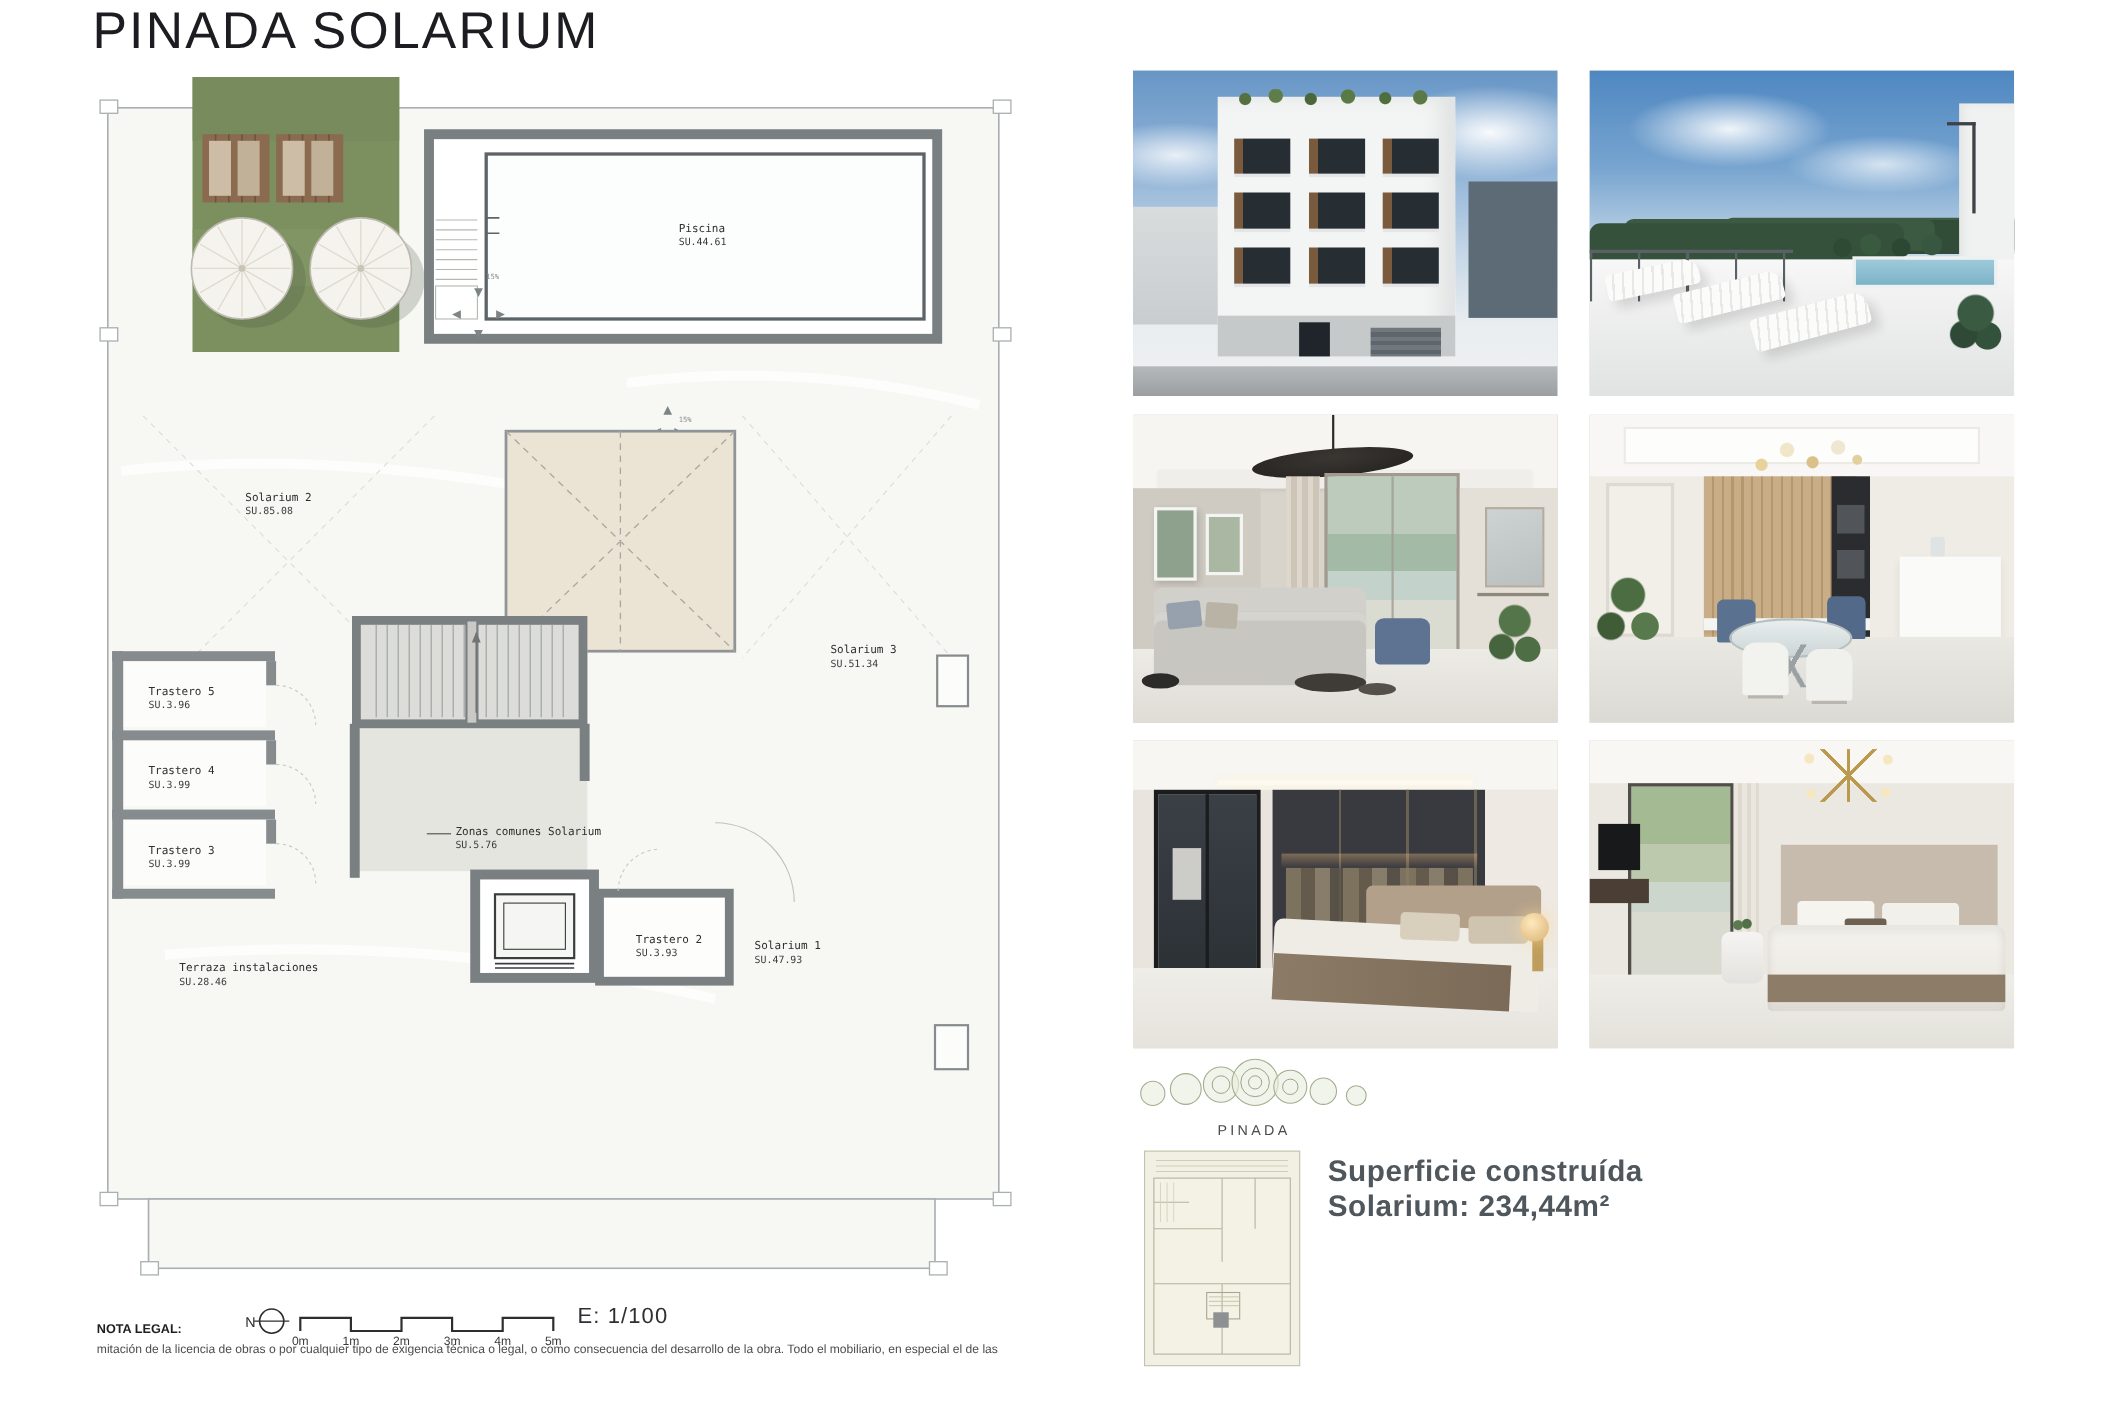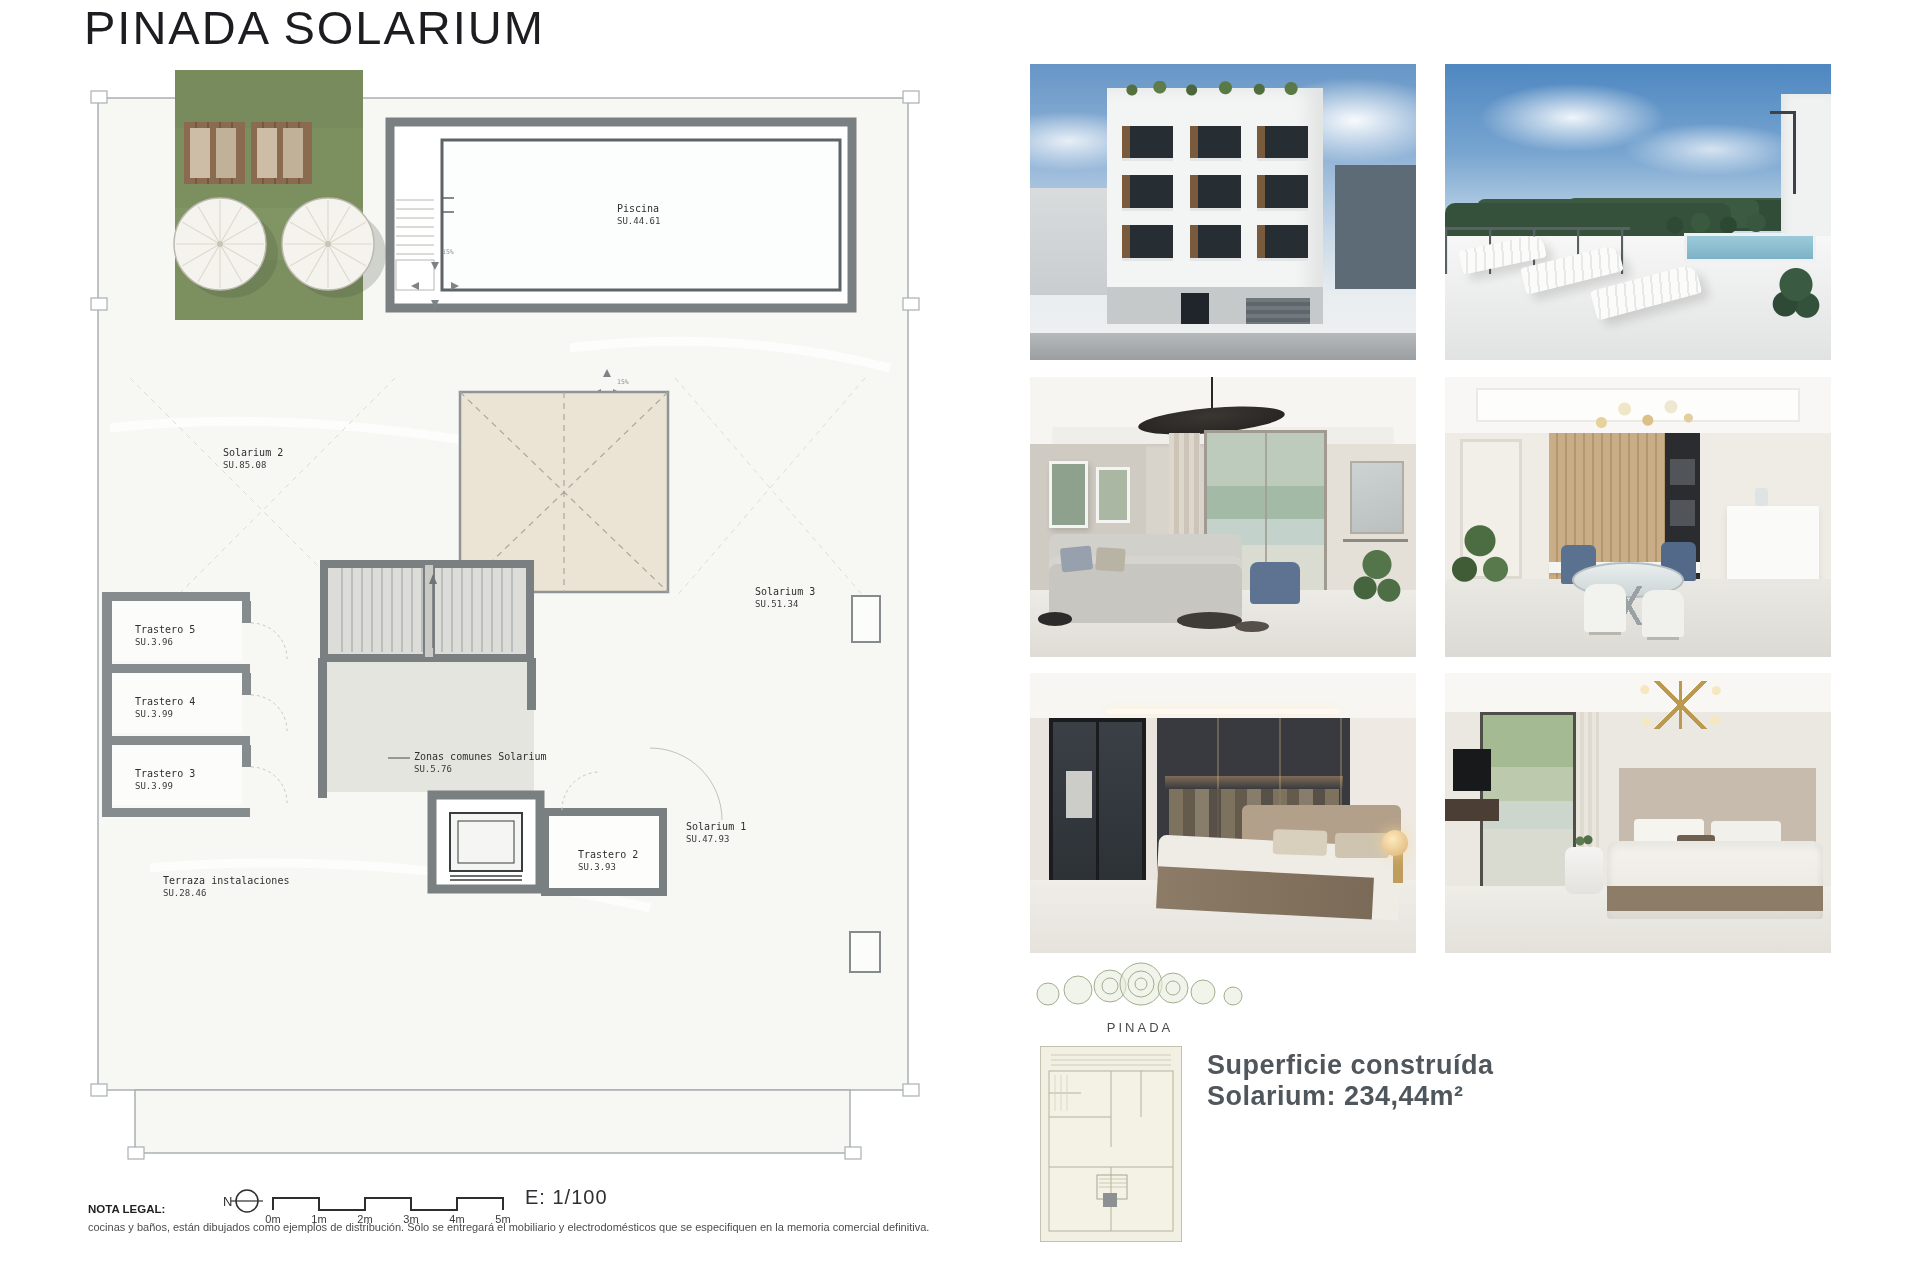--- a/index.html
+++ b/index.html
@@ -195,21 +195,21 @@
     <span class="su">SU.3.99</span>
   </div>
   <div class="rlabel" style="left:324px;top:703px">
     <span>Zonas comunes Solarium</span>
     <span class="su">SU.5.76</span>
   </div>
   <div class="rlabel" style="left:488px;top:801px">
     <span>Trastero 2</span>
     <span class="su">SU.3.93</span>
   </div>
-  <div class="rlabel" style="left:596px;top:773px">
+  <div class="rlabel" style="left:596px;top:807px">
     <span>Solarium 1</span>
     <span class="su">SU.47.93</span>
   </div>
   <div class="rlabel" style="left:73px;top:827px">
     <span>Terraza instalaciones</span>
     <span class="su">SU.28.46</span>
   </div>
   <span class="slope" style="left:352px;top:200px">15%</span>
   <span class="slope" style="left:527px;top:330px">15%</span>
 </div>
@@ -225,21 +225,21 @@
     <text x="150" y="39" font-size="11" fill="#3a3a3a" text-anchor="middle">2m</text>
     <text x="196" y="39" font-size="11" fill="#3a3a3a" text-anchor="middle">3m</text>
     <text x="242" y="39" font-size="11" fill="#3a3a3a" text-anchor="middle">4m</text>
     <text x="288" y="39" font-size="11" fill="#3a3a3a" text-anchor="middle">5m</text>
   </svg>
 </div>
 <div id="scale-ratio">E: 1/100</div>
 
 <div id="legal">
   <div class="hd">NOTA LEGAL:</div>
-  <div class="ln">cocinas y baños, están dibujados como ejemplos de distribución. Sólo se entregará el mobiliario y electrodomésticos que se especifiquen en la memoria comercial definitiva.</div>
+  <div class="ln">mitación de la licencia de obras o por cualquier tipo de exigencia técnica o legal, o como consecuencia del desarrollo de la obra. Todo el mobiliario, en especial el de las</div>
 </div>
 
 <figure class="photo" style="left:1030px;top:64px;width:386px;height:296px">
   <div class="ly" style="left:0;top:0;right:0;bottom:0;background:linear-gradient(180deg,#6796c6,#93b5d8 32%,#c9d9e8 58%,#e9edf0 78%,#f0f1f1)"></div>
   <div class="ly" style="left:58%;top:4%;width:52%;height:30%;background:radial-gradient(ellipse,rgba(255,255,255,.95),rgba(255,255,255,0) 68%)"></div>
   <div class="ly" style="left:-12%;top:16%;width:44%;height:20%;background:radial-gradient(ellipse,rgba(255,255,255,.8),rgba(255,255,255,0) 70%)"></div>
   <div class="ly" style="right:0;bottom:24%;width:21%;height:42%;background:#5d6b77"></div>
   <div class="ly" style="left:0;bottom:22%;width:21%;height:36%;background:linear-gradient(180deg,#d9dcdd,#c9cdcf)"></div>
   <div class="ly" style="left:20%;bottom:12%;width:56%;height:80%;background:#f3f4f4;box-shadow:inset -14px 0 18px rgba(0,0,0,.07)">
     <div class="ly" style="left:4%;top:-7px;width:92%;height:15px;background:radial-gradient(circle at 8% 60%,#54713f 5px,transparent 6px),radial-gradient(circle at 22% 40%,#5f7d49 6px,transparent 7px),radial-gradient(circle at 38% 60%,#4b6739 5px,transparent 6px),radial-gradient(circle at 55% 45%,#5a7a45 6px,transparent 7px),radial-gradient(circle at 72% 55%,#4f6e3d 5px,transparent 6px),radial-gradient(circle at 88% 50%,#5a7947 6px,transparent 7px)"></div>

